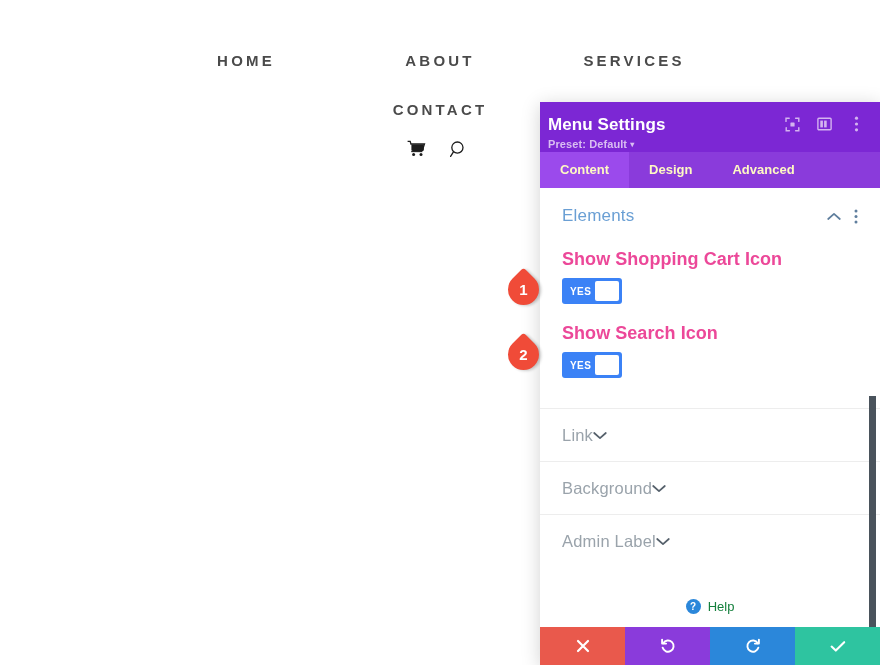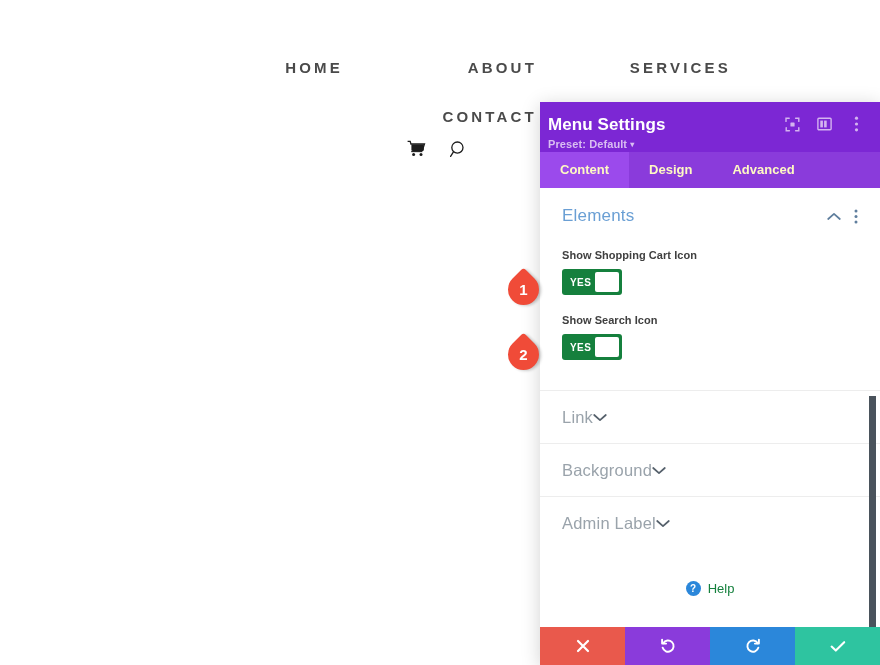--- a/index.html
+++ b/index.html
@@ -35,21 +35,21 @@
     font-family: "Liberation Sans", sans-serif;
     font-size: 15px;
     font-weight: bold;
     letter-spacing: 3.2px;
     color: #4a4a4a;
     text-transform: uppercase;
     text-decoration: none;
     padding: 0 0;
     white-space: nowrap;
   }
-  .nav-slot { width: 194px; text-align: right; margin-top: 7px; }
+  .nav-slot { width: 194px; text-align: center; }
   .nav-slot.ctc { width: 194px; }
 
   .nav-icons {
     position: absolute;
     top: 138px;
     left: 0;
     width: 880px;
     display: flex;
     justify-content: center;
     gap: 18px;
@@ -172,31 +172,31 @@
     align-items: center;
     justify-content: center;
     cursor: pointer;
   }
 
   .field {
     padding: 0 22px;
     margin-top: 19px;
   }
   .field-label {
-    font-size: 11px;
-    font-weight: bold;
-    color: #404040;
+    font-size: 18px;
+    font-weight: bold;
+    color: #ec4899;
     letter-spacing: 0.05px;
     margin-bottom: 8px;
   }
   .toggle {
     width: 60px;
     height: 26px;
     border-radius: 3px;
-    background: #15803d;
+    background: #3b82f6;
     display: flex;
     align-items: center;
     cursor: pointer;
     box-sizing: border-box;
     padding: 3px;
     position: relative;
   }
   .toggle-text {
     color: #ffffff;
     font-size: 10px;

